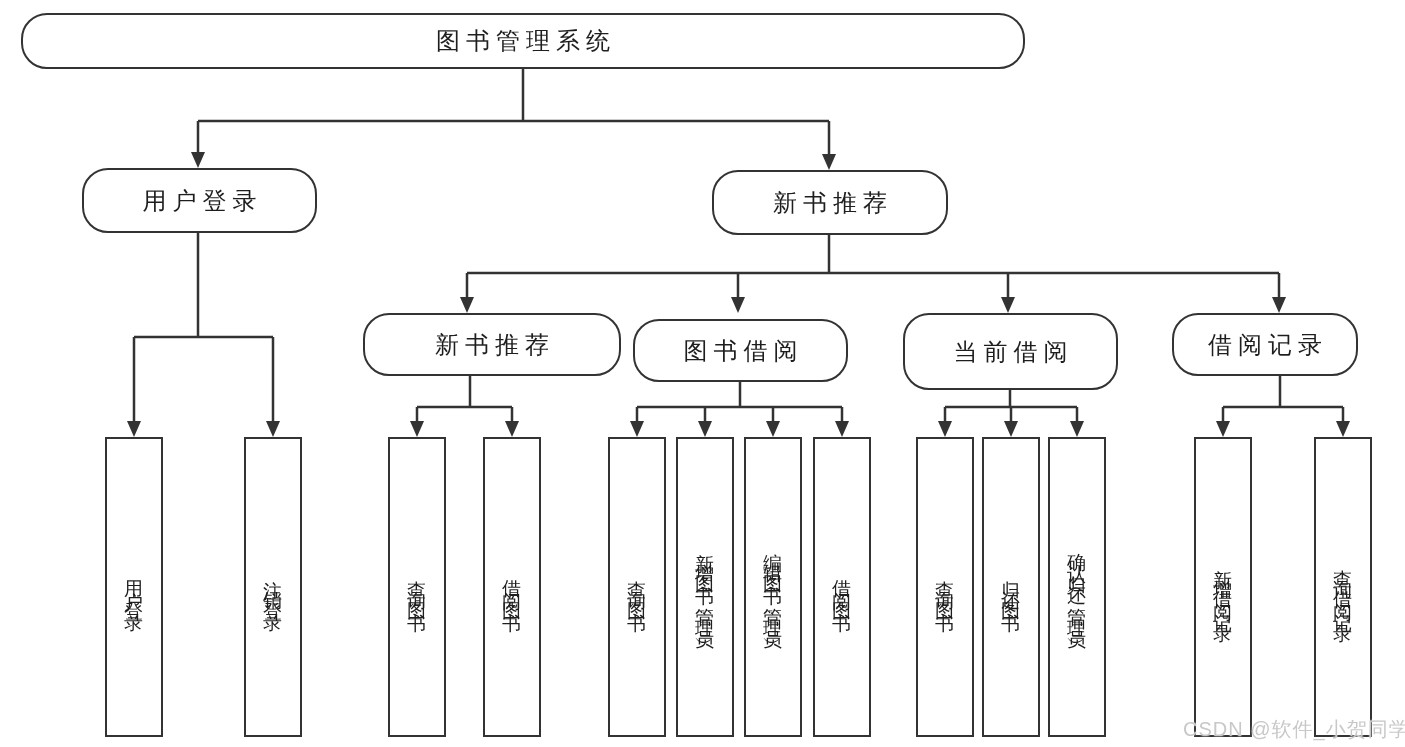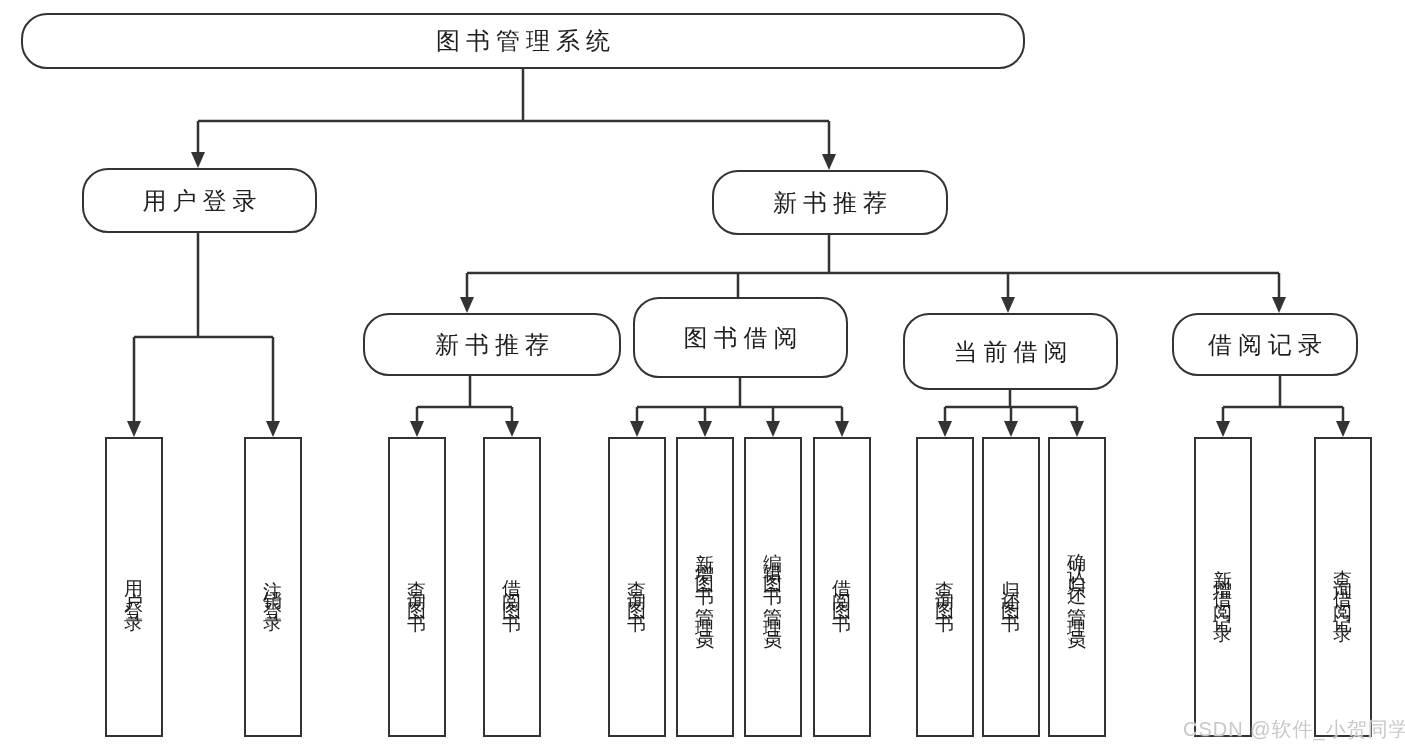--- a/index.html
+++ b/index.html
@@ -54,21 +54,21 @@
     color: #c8c8c8;
     text-shadow: 0 0 2px #ffffff;
     white-space: nowrap;
     letter-spacing: 1px;
   }
   
   .n-root  { left: 21px;   top: 13px;  width: 1004px; height: 56px; }
   .n-l2-0  { left: 82px;   top: 168px; width: 235px;  height: 65px; }
   .n-l2-1  { left: 712px;  top: 170px; width: 236px;  height: 65px; }
   .n-l3-0  { left: 363px;  top: 313px; width: 258px;  height: 63px; }
-  .n-l3-1  { left: 633px;  top: 297px; width: 215px;  height: 81px; }
+  .n-l3-1  { left: 633px;  top: 319px; width: 215px;  height: 63px; }
   .n-l3-2  { left: 903px;  top: 313px; width: 215px;  height: 77px; }
   .n-l3-3  { left: 1172px; top: 313px; width: 186px;  height: 63px; }
   .leaf    { top: 437px;   width: 58px; height: 300px; }
   .n-l4-0  { left: 105px;  }
   .n-l4-1  { left: 244px;  }
   .n-l4-2  { left: 388px;  }
   .n-l4-3  { left: 483px;  }
   .n-l4-4  { left: 608px;  }
   .n-l4-5  { left: 676px;  }
   .n-l4-6  { left: 744px;  }

